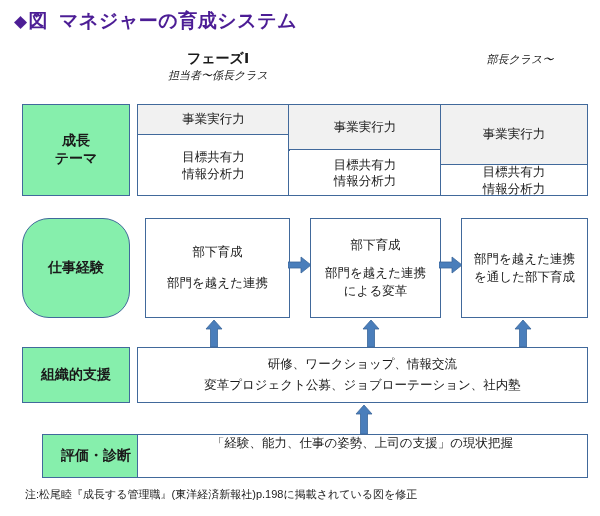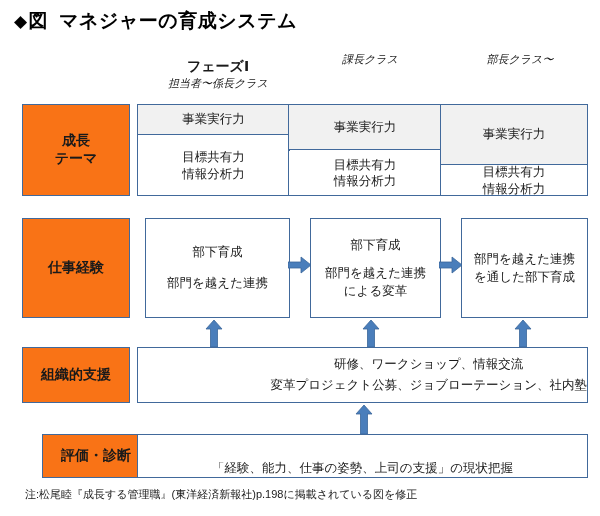--- a/index.html
+++ b/index.html
@@ -11,55 +11,55 @@
     overflow:hidden;
     position:relative;
     -webkit-font-smoothing:none;
   }
   .page{position:relative;width:600px;height:516px;}
 
   
   #title{
     position:absolute;left:14px;top:8px;
     font-size:19px;font-weight:bold;letter-spacing:.5px;
-    white-space:nowrap;color:#000000;
+    white-space:nowrap;color:#4c1d95;
   }
   #title .diamond{font-size:17px;}
   #title .tlabel{margin-left:1px;}
   #title .tmain{margin-left:11px;}
 
   
   .phase-head{position:absolute;text-align:center;}
   .phase-head .pname{
-    font-size:14px;font-weight:bold;white-space:nowrap;line-height:1.15;margin-top:8px;
+    font-size:14px;font-weight:bold;white-space:nowrap;line-height:1.15;
   }
   .phase-head .psub{
     font-size:11px;font-weight:normal;white-space:nowrap;
     line-height:1.15;margin-top:3px;font-style:italic;
   }
   #phase-0{left:145px;top:50px;width:146px;}
   #phase-1{left:300px;top:50px;width:140px;}
   #phase-2{left:450px;top:50px;width:140px;}
 
   
   .bx{
     position:absolute;
     border:1.6px solid #41699b;
     box-sizing:border-box;
     background:#ffffff;
   }
   .rowlabel{
-    background:#f97316;
+    background:#86efac;
     display:flex;align-items:center;justify-content:center;
     text-align:center;
     font-size:14px;font-weight:bold;line-height:1.28;
     color:#1a1a1a;
   }
   #lab-0{left:22px;top:104px;width:108px;height:92px;}
-  #lab-1{left:22px;top:218px;width:108px;height:100px;}
+  #lab-1{left:22px;top:218px;width:108px;height:100px;border-radius:27px;}
   #lab-2{left:22px;top:347px;width:108px;height:56px;}
   #lab-3{left:22px;top:434px;width:108px;height:44px;margin-left:20px;}
 
   
   #growth-row{position:absolute;left:137px;top:104px;width:451px;height:92px;padding-left:10px;}
   .gcol{
     position:absolute;top:0;height:92px;
     border:1.6px solid #41699b;
     box-sizing:border-box;
   }
@@ -94,26 +94,26 @@
   .wlines .wl{display:block;}
   #wbox-0 .wl{line-height:2.45;}
   #wbox-1 .wl{line-height:1.55;}
   #wbox-1 .wl.sp{margin-top:9px;}
   #wbox-1 .wl.tight{line-height:1.45;}
   #wbox-2 .wl{line-height:1.45;}
 
   
   #sup-box{
     left:137px;top:347px;width:451px;height:56px;
-    display:flex;align-items:center;justify-content:flex-end;
+    display:flex;align-items:center;justify-content:center;
     text-align:center;font-size:12.5px;line-height:1.65;
   }
   #eval-box{
     left:137px;top:434px;width:451px;height:44px;
-    display:flex;align-items:flex-end;justify-content:center;
+    display:flex;align-items:flex-start;justify-content:center;
     text-align:center;font-size:12.5px;
   }
 
   
   .arrow{position:absolute;}
   .arrow svg{display:block;}
   #arr-h-0{left:288px;top:256px;}
   #arr-h-1{left:439px;top:256px;}
   #arr-u-0{left:205px;top:319px;}
   #arr-u-1{left:362px;top:319px;}
@@ -133,21 +133,20 @@
 
   <div id="title">
     <span class="diamond">◆</span><span class="tlabel">図</span><span class="tmain">マネジャーの育成システム</span>
   </div>
 
   <div class="phase-head" id="phase-0">
     <div class="pname">フェーズⅠ</div>
     <div class="psub">担当者〜係長クラス</div>
   </div>
   <div class="phase-head" id="phase-1">
-    <div class="psub">課長クラス</div>
   </div>
   <div class="phase-head" id="phase-2">
     <div class="psub">部長クラス〜</div>
   </div>
 
   <div class="bx rowlabel" id="lab-0">
     <div>
       <span>成長</span><br>
       <span>テーマ</span>
     </div>

